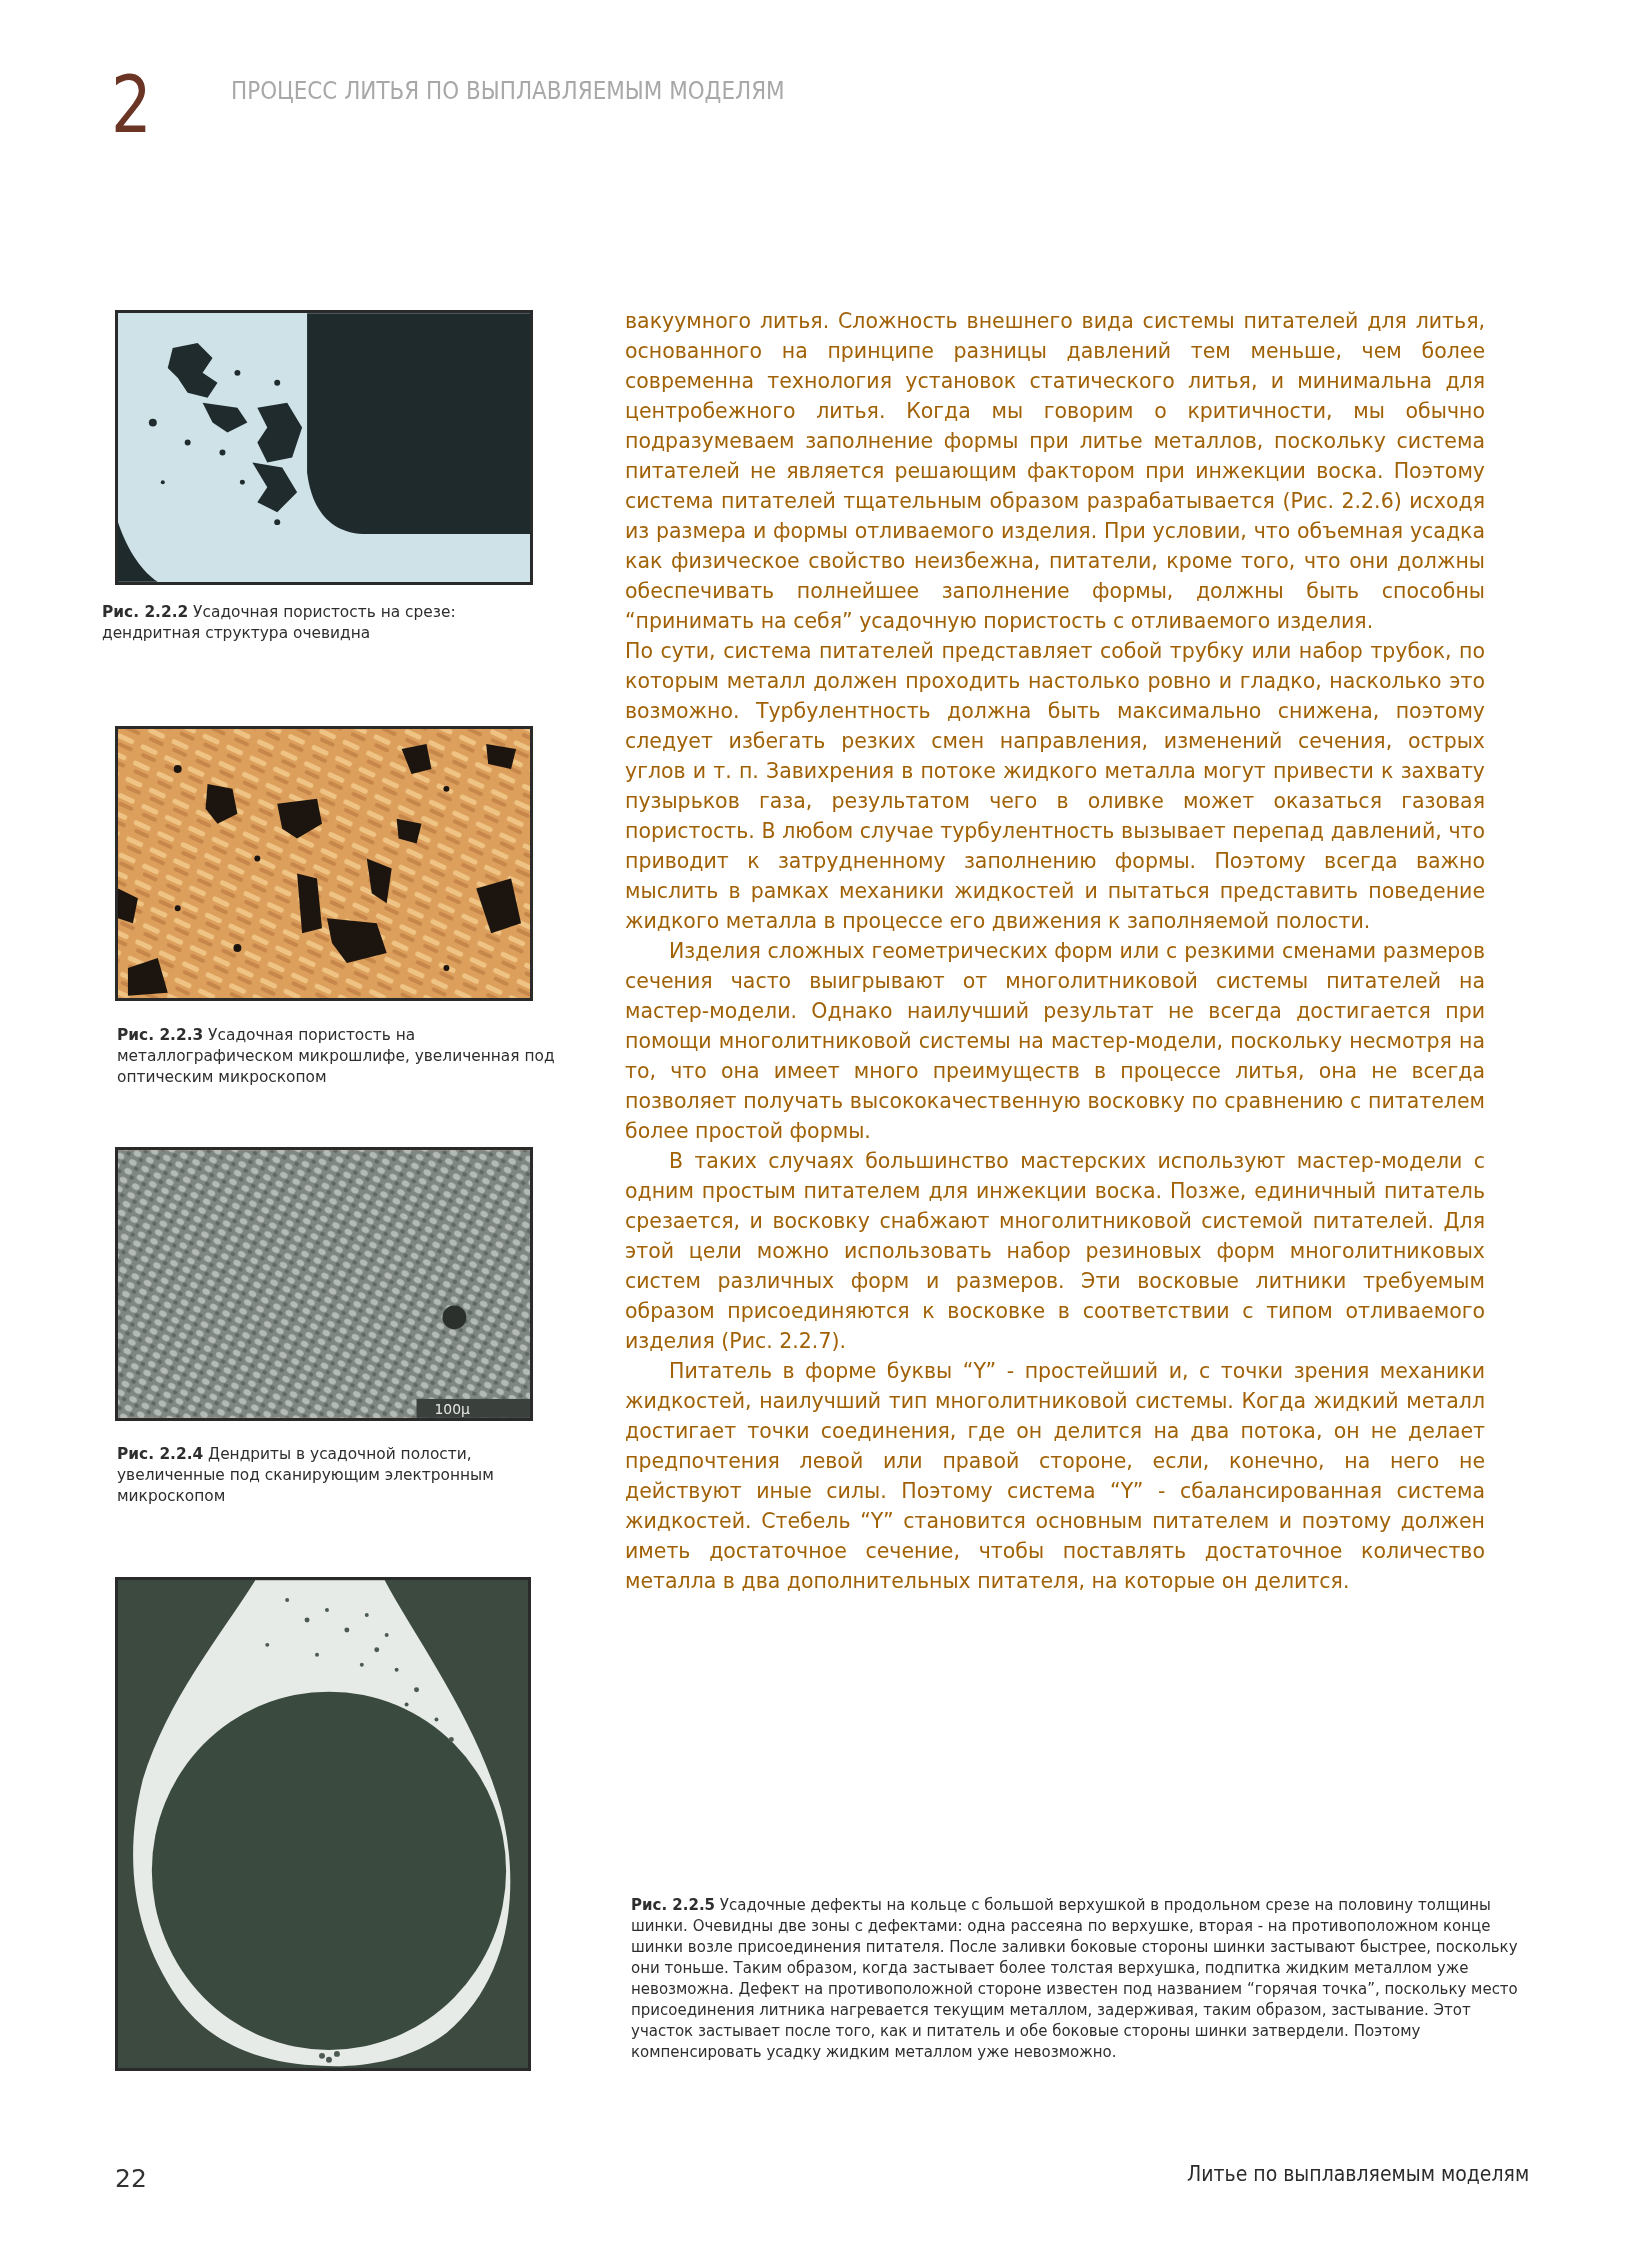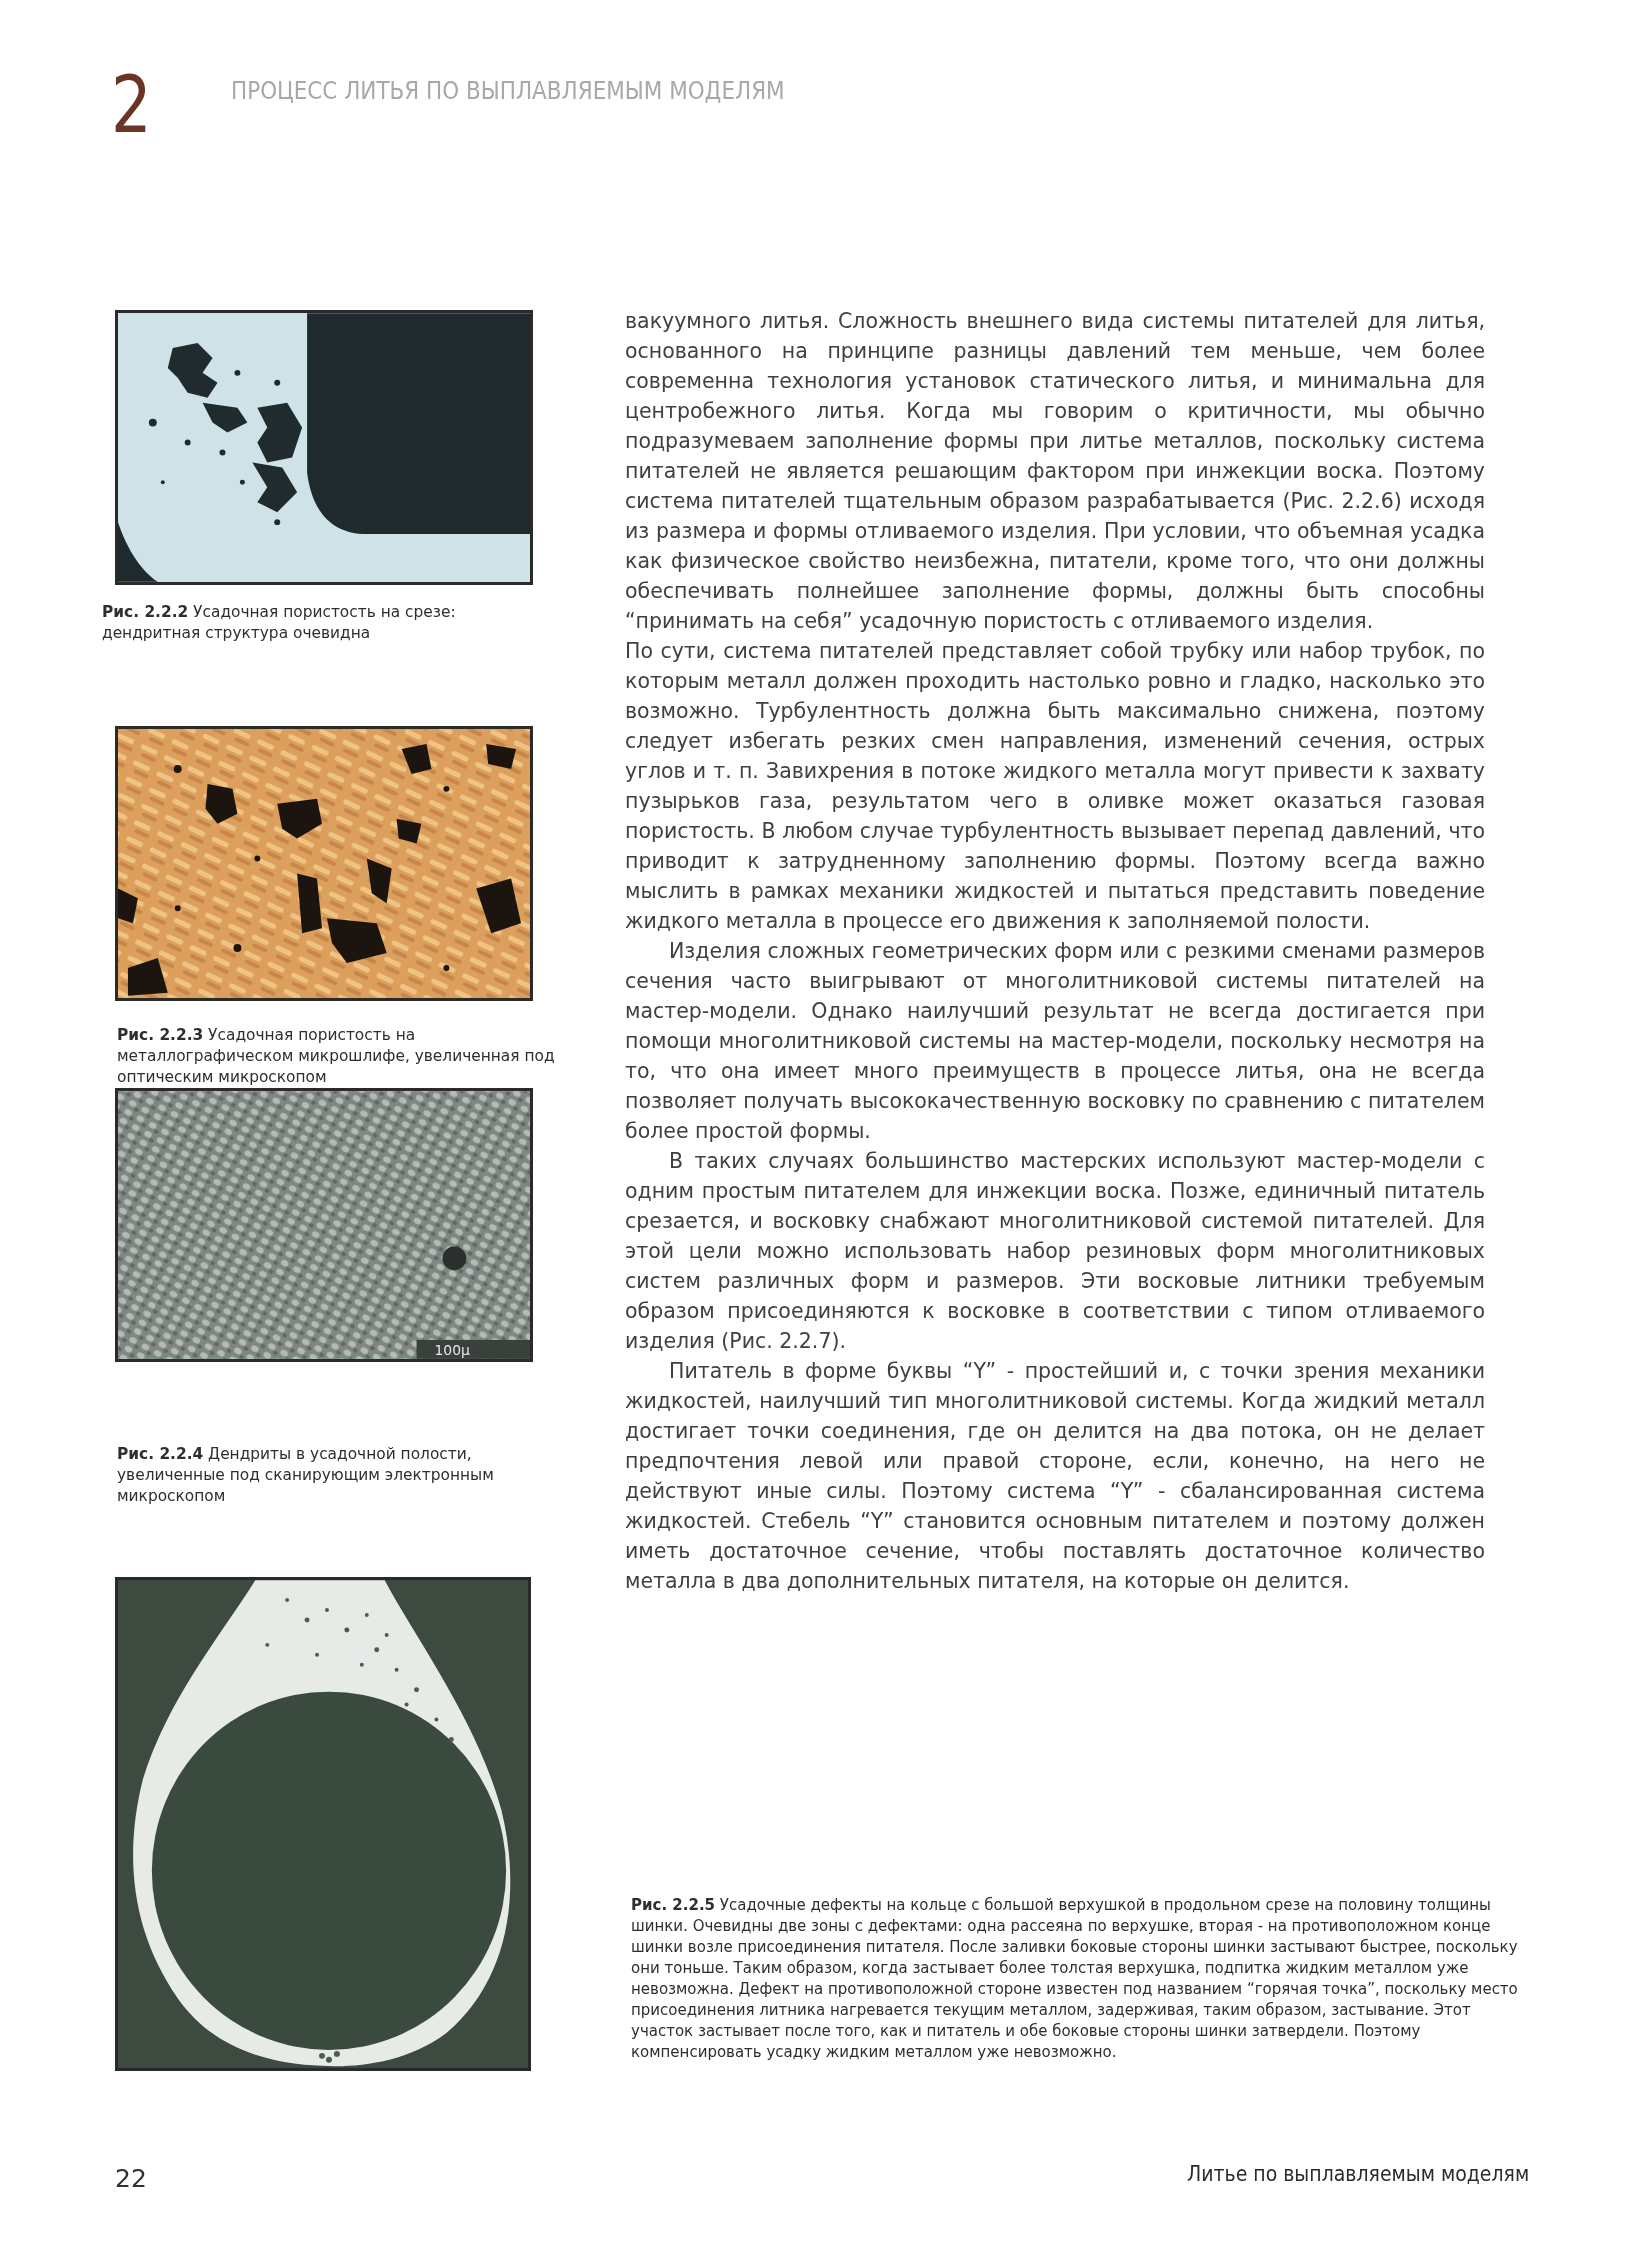--- a/index.html
+++ b/index.html
@@ -10,30 +10,30 @@
                  font-size: 78px; line-height: 1; color: #6a3524; transform: scaleX(0.82); transform-origin: left top; }
   .chapter-title { position: absolute; left: 231px; top: 76px; font-size: 25px; color: #a8a8a8;
                    letter-spacing: 0px; transform: scaleX(0.86); transform-origin: left top; white-space: nowrap; }
 
   .figure { position: absolute; border: 3px solid #2a2a2a; box-sizing: border-box; overflow: hidden; }
   .caption { position: absolute; font-size: 15.4px; line-height: 21px; color: #2e2e2e; }
   .caption .fig-id { font-weight: bold; }
 
   #fig222 { left: 115px; top: 310px; width: 418px; height: 275px; background: #c9dde3; }
   #fig223 { left: 115px; top: 726px; width: 418px; height: 275px; background: #d89a57; }
-  #fig224 { left: 115px; top: 1088px; width: 418px; height: 274px; background: #86efac; }
+  #fig224 { left: 115px; top: 1147px; width: 418px; height: 274px; background: #fca5a5; }
   #fig225 { left: 115px; top: 1577px; width: 416px; height: 494px; background: #3c4a40; }
 
   #cap222 { left: 102px; top: 602px; width: 438px; }
   #cap223 { left: 117px; top: 1025px; width: 438px; }
   #cap224 { left: 117px; top: 1444px; width: 438px; }
   #cap225 { left: 631px; top: 1853px; width: 905px; font-size: 15px; line-height: 21px; margin-top: 42px; }
 
   .body-text { position: absolute; left: 625px; top: 306px; width: 860px;
-               font-size: 20.5px; line-height: 30px; text-align: justify; color: #404040; }
+               font-size: 20.5px; line-height: 30px; text-align: justify; color: #a16207; }
   .body-text p { margin: 0; }
   .body-text p.indent { text-indent: 44px; }
   .body-text .subhead { font-weight: bold; font-style: italic; }
 
   .page-number { position: absolute; left: 115px; top: 2164px; font-size: 25px; color: #333; }
   .running-title { position: absolute; right: 117px; top: 2162px; font-size: 21px; color: #2b2b2b;
                    transform: scaleX(0.9); transform-origin: right top; white-space: nowrap; }
   svg { display: block; }
 </style>
 </head>

